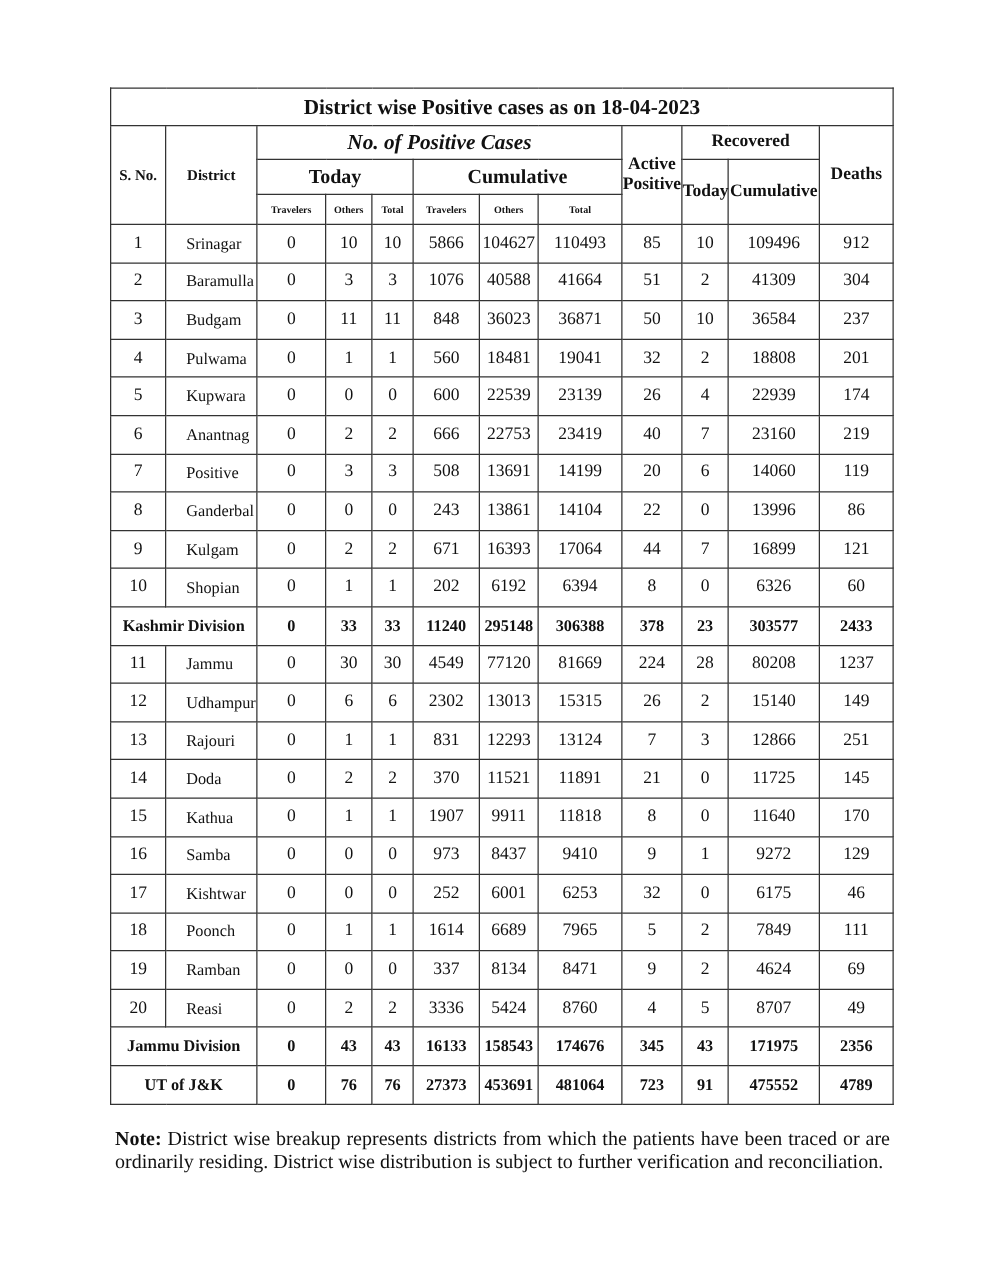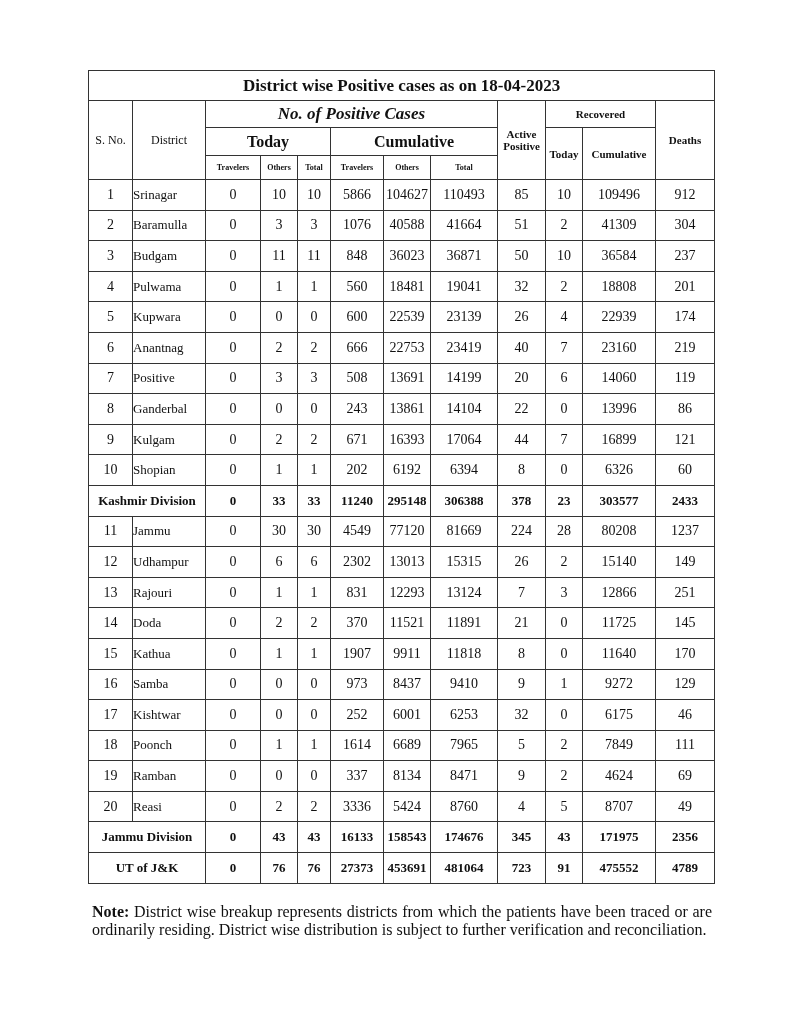--- a/index.html
+++ b/index.html
@@ -3,28 +3,28 @@
 <meta charset="utf-8">
 <style>
   html, body { margin: 0; padding: 0; background: #ffffff; }
   body { width: 791px; height: 1024px; position: relative; font-family: "Liberation Serif", serif; color: #111; }
   .sheet { position: absolute; left: 88px; top: 70px; width: 626px; }
   table { border-collapse: collapse; width: 626px; table-layout: fixed; }
   td, th { border: 1px solid #333; text-align: center; vertical-align: middle; padding: 0; }
   .title { height: 29px; font-size: 17px; font-weight: bold; }
   .h-big { font-size: 17px; font-weight: bold; font-style: italic; }
   .h-mid { font-size: 16px; font-weight: bold; }
-  .h-sm { font-size: 11px; font-weight: bold; }
+  .h-sm { font-size: 14px; font-weight: bold; }
   .h-xs { font-size: 8px; font-weight: bold; }
-  .h-lbl { font-size: 12px; font-weight: normal; }
+  .h-lbl { font-size: 12px; font-weight: bold; }
   .r1 { height: 27px; }
   .r2 { height: 28px; }
   .r3 { height: 24px; }
   tr.data td { height: 29.6px; font-size: 14px; }
-  tr.data td.dist { text-align: left; padding-left: 0; font-size: 13px; }
+  tr.data td.dist { text-align: left; padding-left: 16px; font-size: 13px; }
   tr.subtotal td { height: 29.6px; font-size: 13px; font-weight: bold; }
   .outer { border: 1.5px solid #222; }
   .note { position: absolute; left: 92px; top: 903px; width: 620px; font-size: 16px; line-height: 18px; text-align: justify; }
   .note b { font-weight: bold; }
 </style>
 </head>
 <body>
 
 <div class="sheet">
   <table class="outer">

